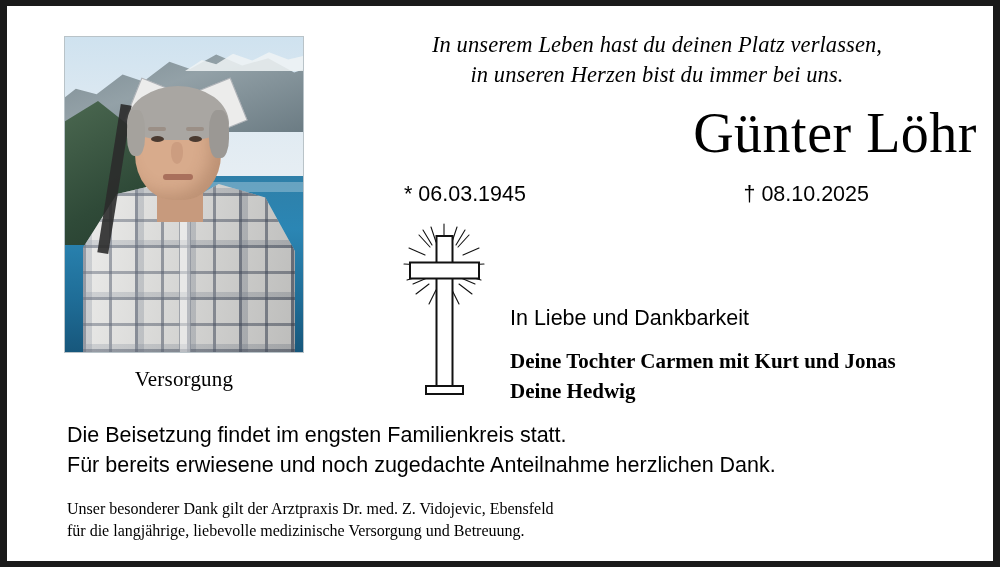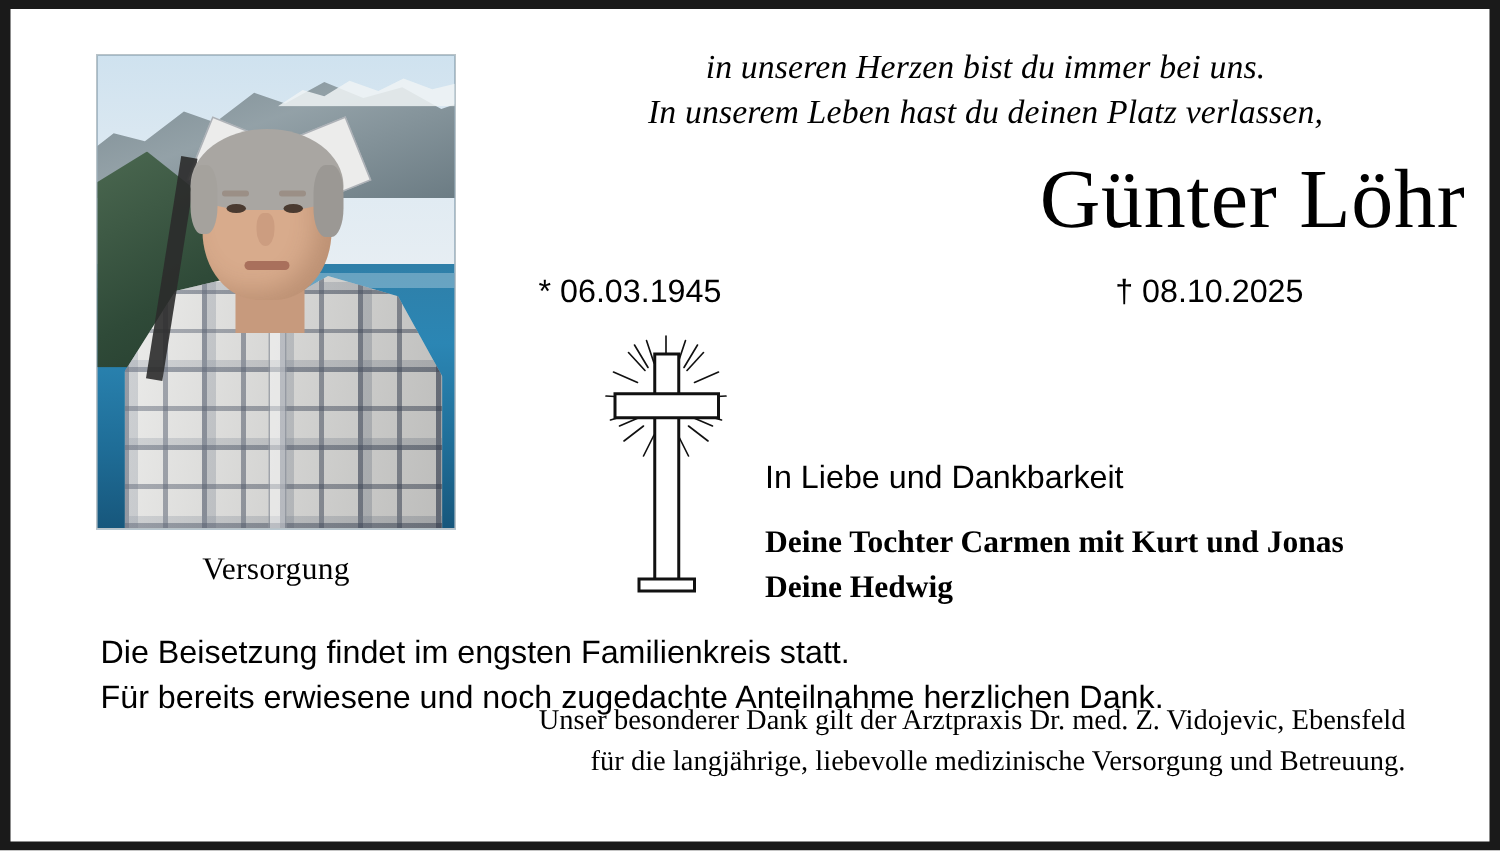--- a/index.html
+++ b/index.html
@@ -232,21 +232,21 @@
   .dates {
     position: absolute;
     left: 352px;
     top: 176px;
     width: 510px;
     display: flex;
     justify-content: space-between;
     font-size: 21.5px;
     font-family: "Liberation Sans", sans-serif;
   }
-  .dates .d-birth, .dates .d-death { white-space: nowrap; }
+  .dates .d-birth, .dates .d-death { white-space: nowrap; margin-left: 45px; }
 
   
   .cross {
     position: absolute;
     left: 383px;
     top: 212px;
     width: 110px;
     height: 180px;
   }
   .dedication {
@@ -273,24 +273,24 @@
     left: 60px;
     top: 414px;
     width: 870px;
     font-size: 21.5px;
     line-height: 1.4;
     font-family: "Liberation Sans", sans-serif;
   }
   .footer2 {
     position: absolute;
     left: 60px;
-    top: 462px;
+    top: 492px;
     width: 870px;
-    text-align: right;
-    font-size: 19px;
+    text-align: left;
+    font-size: 16px;
     line-height: 1.4;
   }
   .nowrapline { white-space: nowrap; }
 </style>
 </head>
 <body>
 
 <div class="obituary">
   <div class="inner">
 
@@ -322,22 +322,22 @@
           <div class="ph-eye-l"></div>
           <div class="ph-eye-r"></div>
           <div class="ph-nose"></div>
           <div class="ph-mouth"></div>
         </div>
       </div>
       <div class="caption">Versorgung</div>
     </div>
 
     <div class="verse">
+      <div>In unserem Leben hast du deinen Platz verlassen,</div>
       <div>in unseren Herzen bist du immer bei uns.</div>
-      <div>In unserem Leben hast du deinen Platz verlassen,</div>
     </div>
 
     <div class="name">Günter Löhr</div>
 
     <div class="dates">
       <span class="d-birth">* 06.03.1945</span>
       <span class="d-death">† 08.10.2025</span>
     </div>
 
     <div class="cross">

